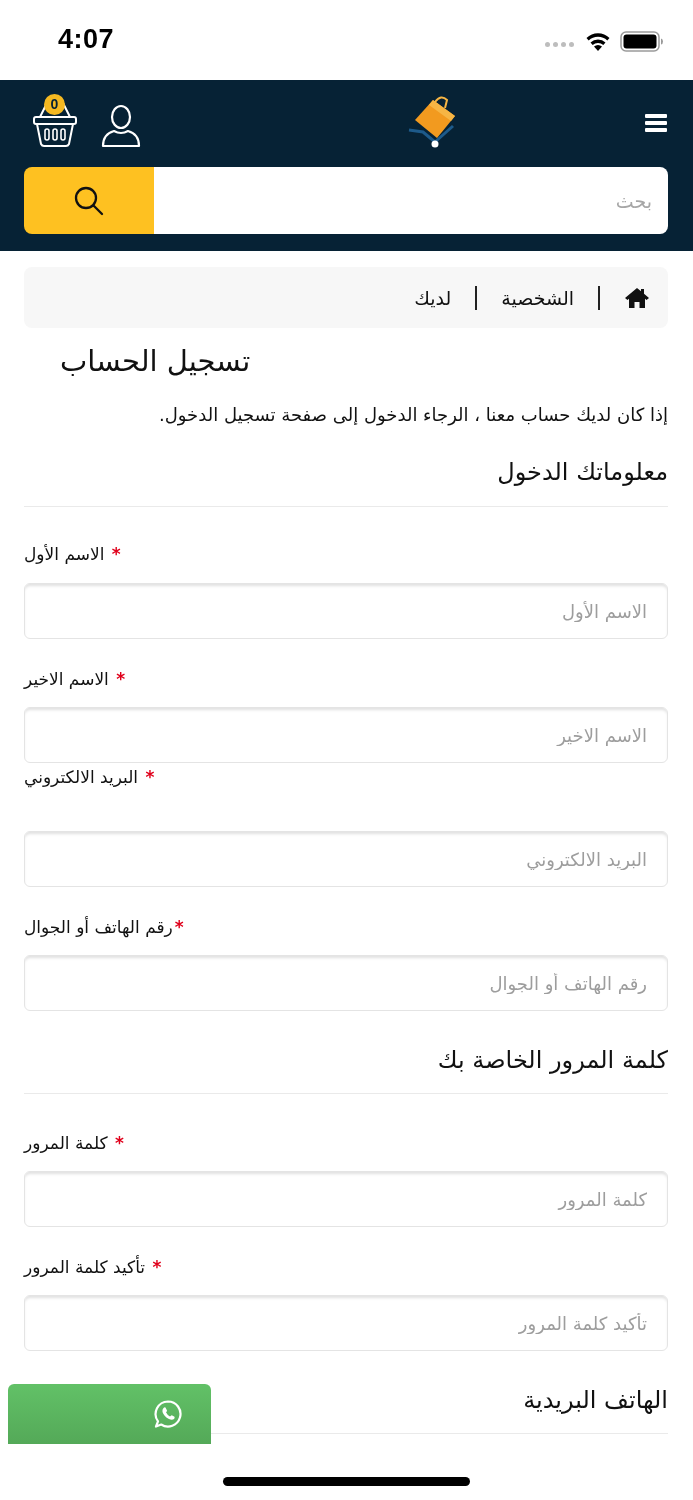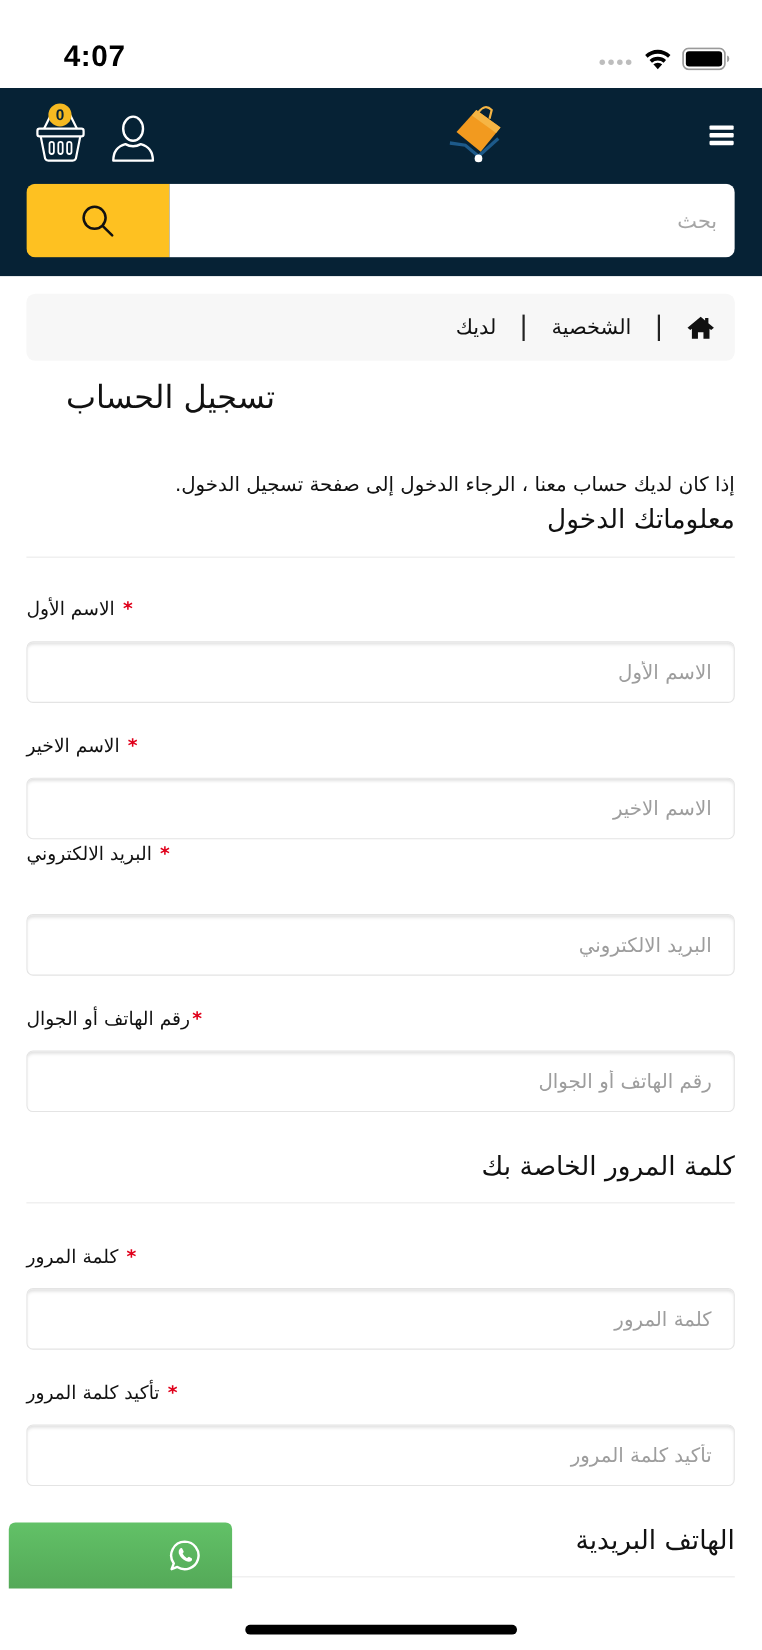--- a/index.html
+++ b/index.html
@@ -1,20 +1,20 @@
 <!DOCTYPE html>
 <html><head>
 <meta charset="utf-8">
 <style>
   * { box-sizing: border-box; margin: 0; padding: 0; }
   html, body { width: 693px; height: 1500px; overflow: hidden; background: #ffffff; }
   body { font-family: "DejaVu Sans", "Liberation Sans", sans-serif; color: #111; position: relative; }
 
   
-  .status-bar { position: absolute; top: 12px; left: 0; width: 551px; height: 80px; background: #fff; }
+  .status-bar { position: absolute; top: 0; left: 0; width: 551px; height: 80px; background: #fff; }
   .status-time { position: absolute; left: 58px; top: 24px; font-family: "Liberation Sans", sans-serif; font-weight: bold; font-size: 27px; color: #000; letter-spacing: 0.5px; }
   .signal-dots { position: absolute; left: 545px; top: 42px; display: flex; gap: 3px; }
   .signal-dots span { width: 5px; height: 5px; border-radius: 50%; background: #bdbdbd; display: block; }
   .wifi-icon { position: absolute; left: 584px; top: 29px; width: 28px; height: 24px; }
   .battery-icon { position: absolute; left: 620px; top: 31px; width: 44px; height: 21px; }
 
   
   .header { position: absolute; top: 80px; left: 0; width: 693px; height: 171px; background: #062235; }
   .cart-btn { position: absolute; left: 30px; top: 13px; width: 50px; height: 55px; cursor: pointer; }
   .cart-badge { position: absolute; left: 14px; top: 1px; width: 21px; height: 21px; border-radius: 50%; background: #f5b921; color: #062235; font-size: 14px; font-weight: bold; text-align: center; line-height: 21px; font-family: "Liberation Sans", sans-serif; }
@@ -34,21 +34,21 @@
   
   .breadcrumb { position: absolute; left: 24px; top: 267px; width: 644px; height: 61px; background: #f7f7f7; border-radius: 8px; direction: rtl; display: flex; align-items: center; padding-right: 18px; font-size: 19px; }
   .bc-home { width: 26px; height: 22px; cursor: pointer; }
   .bc-sep { display: inline-block; width: 2px; height: 24px; background: #222; margin: 0 24px; }
   .bc-link { color: #111; cursor: pointer; }
   .bc-current { color: #111; }
 
   .content { position: absolute; left: 24px; top: 330px; width: 644px; direction: rtl; }
   .page-title { position: absolute; left: 0; top: 14px; width: 644px; text-align: left; direction: rtl; font-size: 29px; font-weight: normal; color: #111; }
   .page-title span { display: inline-block; margin-left: 36px; }
-  .intro { position: absolute; right: 0; top: 74px; font-size: 18px; color: #111; white-space: nowrap; margin-top: 26px; }
+  .intro { position: absolute; right: 0; top: 74px; font-size: 18px; color: #111; white-space: nowrap; }
   .section-title { position: absolute; right: 0; font-size: 24px; color: #111; white-space: nowrap; }
   .section-rule { position: absolute; left: 0; width: 644px; height: 1px; background: #eaeaea; }
 
   .field-label { position: absolute; left: 0; width: 644px; text-align: left; font-size: 17px; color: #111; }
   .field-label .lbl { display: inline-block; direction: rtl; }
   .req { color: #e0001b; font-weight: bold; margin-left: 2px; }
   .field-input { position: absolute; left: 0; width: 644px; height: 56px; border: 1px solid #e4e4e4; border-radius: 6px; background: #fff; box-shadow: inset 0 3px 3px -1px rgba(0,0,0,0.12); direction: rtl; font-size: 18px; padding-right: 20px; color: #333; outline: none; font-family: "DejaVu Sans", sans-serif; }
   .field-input::placeholder { color: #9d9d9d; }
 
   .whatsapp-btn { position: absolute; left: 8px; top: 1384px; width: 203px; height: 60px; border-radius: 6px 6px 0 0; background: linear-gradient(#62c167, #54a958); display: flex; align-items: center; justify-content: flex-end; padding-right: 28px; cursor: pointer; }

